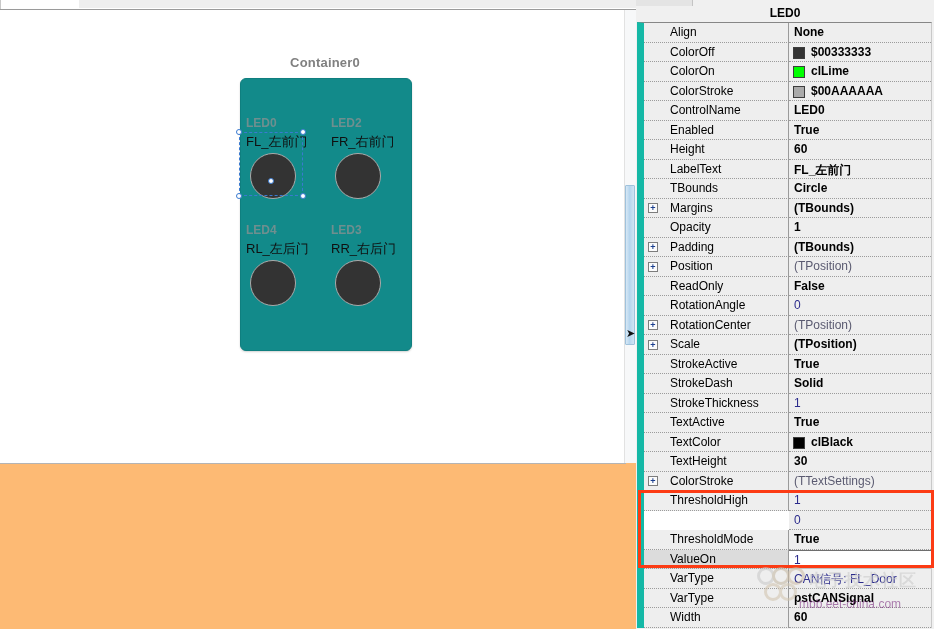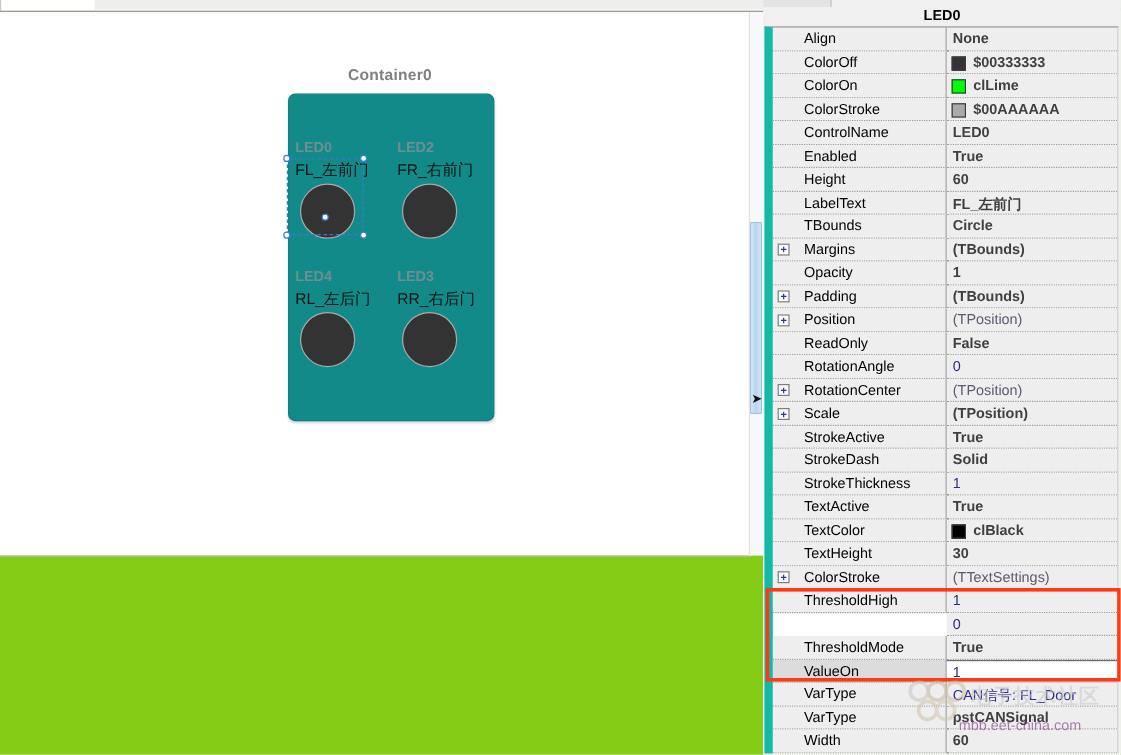--- a/index.html
+++ b/index.html
@@ -4,21 +4,21 @@
 <style>
   html,body{margin:0;padding:0;}
   body{
     width:934px;height:629px;overflow:hidden;background:#ffffff;
     font-family:"Liberation Sans","DejaVu Sans",sans-serif;
     -webkit-font-smoothing:none;
   }
   #root{position:relative;width:934px;height:629px;}
 
   
-  #left-pane{position:absolute;left:0;top:0;width:636px;height:629px;background:#84cc16;overflow:hidden;}
+  #left-pane{position:absolute;left:0;top:0;width:636px;height:629px;background:#fdba74;overflow:hidden;}
   #top-strip{position:absolute;left:0;top:0;width:636px;height:9px;background:#ffffff;}
   #top-strip-fill{position:absolute;left:79px;top:0;width:557px;height:8px;background:#eeeeee;}
   #top-rule{position:absolute;left:0;top:9px;width:636px;height:1px;background:#9a9a9a;}
   #left-rule{position:absolute;left:0;top:0;width:1px;height:9px;background:#c8c8c8;}
   #mid-rule{position:absolute;left:0;top:463px;width:626px;height:1px;background:#b4b4b4;}
 
   #canvas{position:absolute;left:0;top:10px;width:626px;height:453px;background:#ffffff;overflow:hidden;}
 
   #container-title{
     position:absolute;left:240px;top:45px;width:170px;text-align:center;
@@ -92,21 +92,21 @@
   .nametext{
     position:absolute;left:26px;top:2px;font-size:12px;color:#000;white-space:nowrap;
   }
   .expander{
     position:absolute;left:4px;top:4.5px;width:10px;height:10px;
     border:1px solid #7d7d7d;background:#fbfbfb;box-sizing:border-box;
     font-size:9px;line-height:8px;text-align:center;color:#1b3f8f;font-weight:bold;
   }
   .valtext{
     position:absolute;left:5px;top:2px;font-size:12px;white-space:nowrap;
-    color:#404040;font-weight:bold;
+    color:#000000;font-weight:bold;
   }
   .valtext.plain{font-weight:normal;color:#2b2b8c;}
   .valtext.dim{font-weight:normal;color:#5a5a70;}
   .valtext.swatched{left:22px;}
   .swatch{
     position:absolute;left:4px;top:4px;width:12px;height:12px;
     border:1px solid #3c3c3c;box-sizing:border-box;
   }
   
   .row.active .namecell{background:#dcdcdc;}

